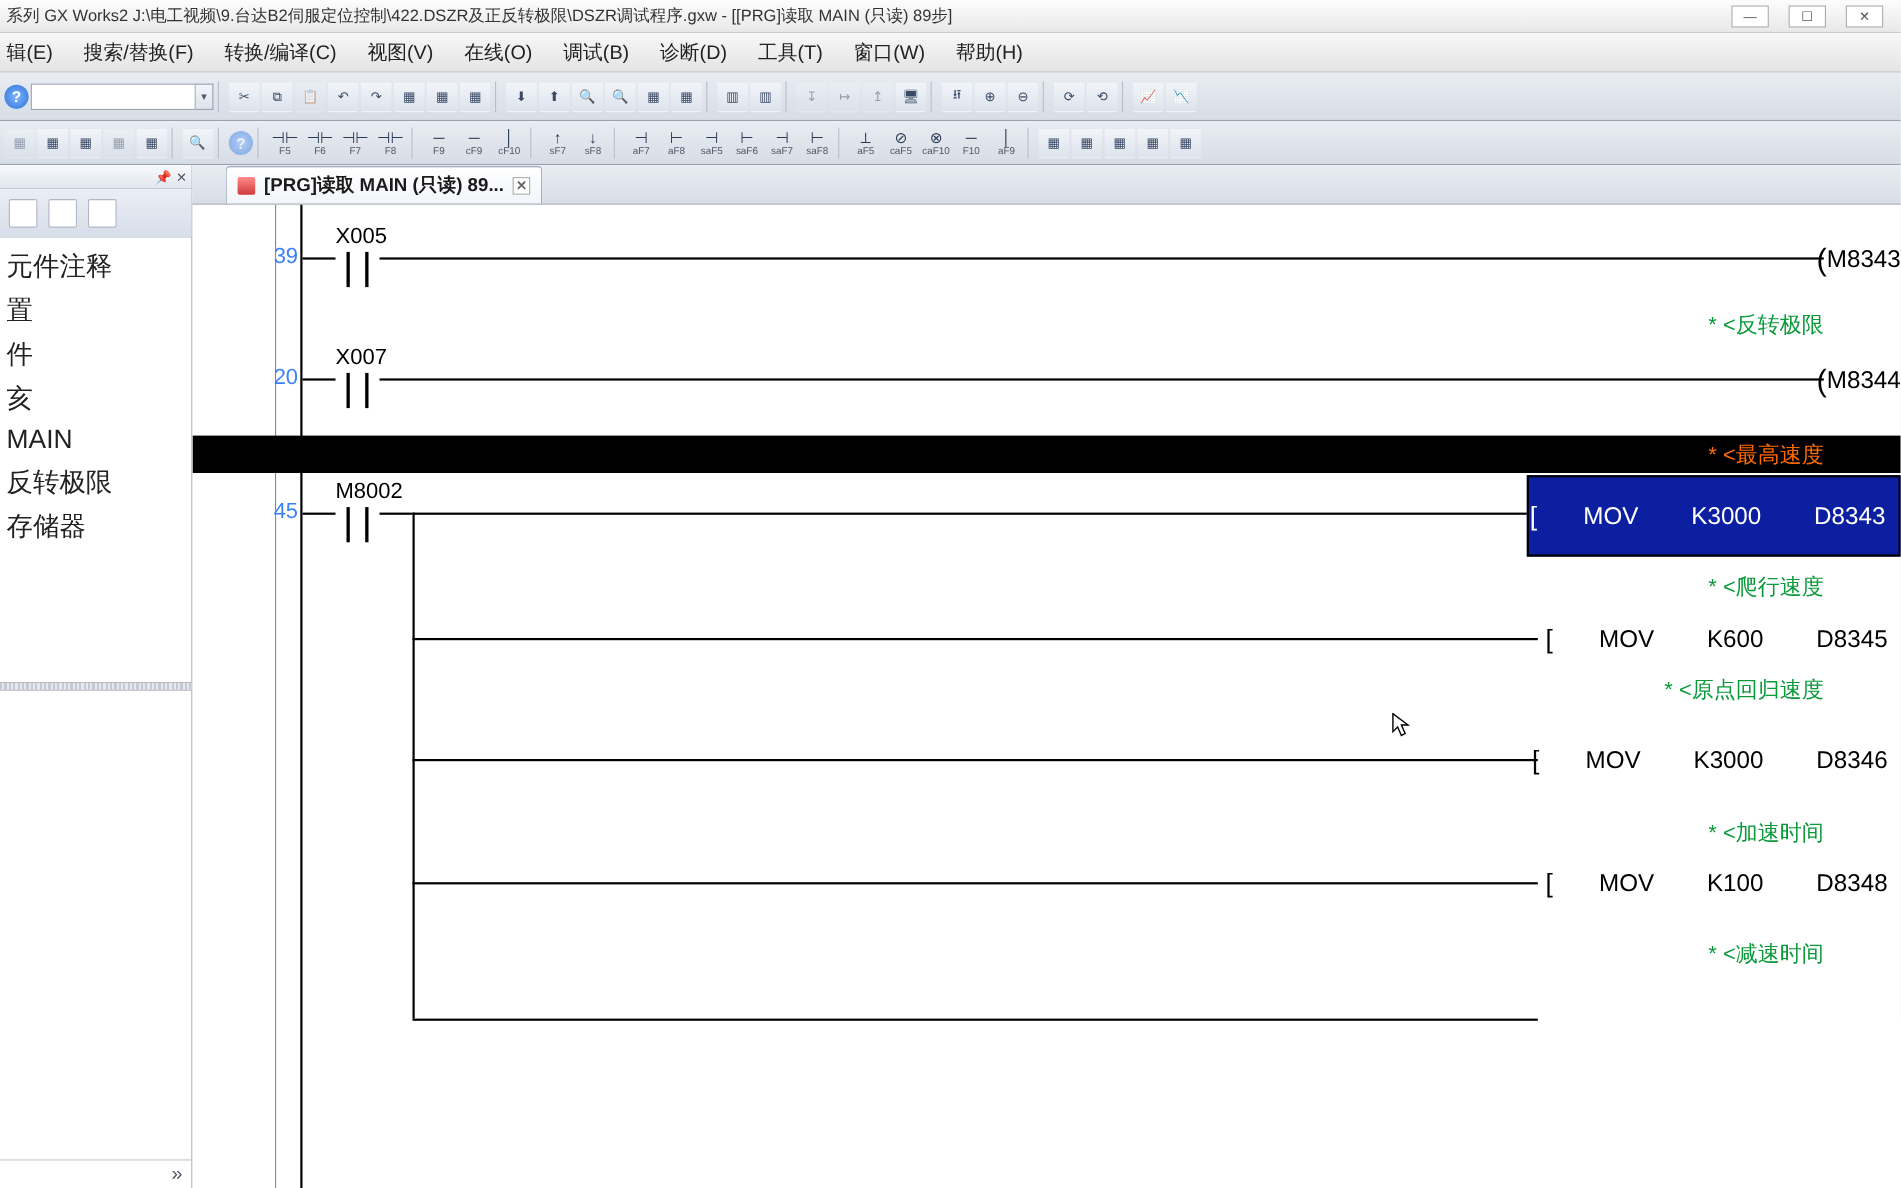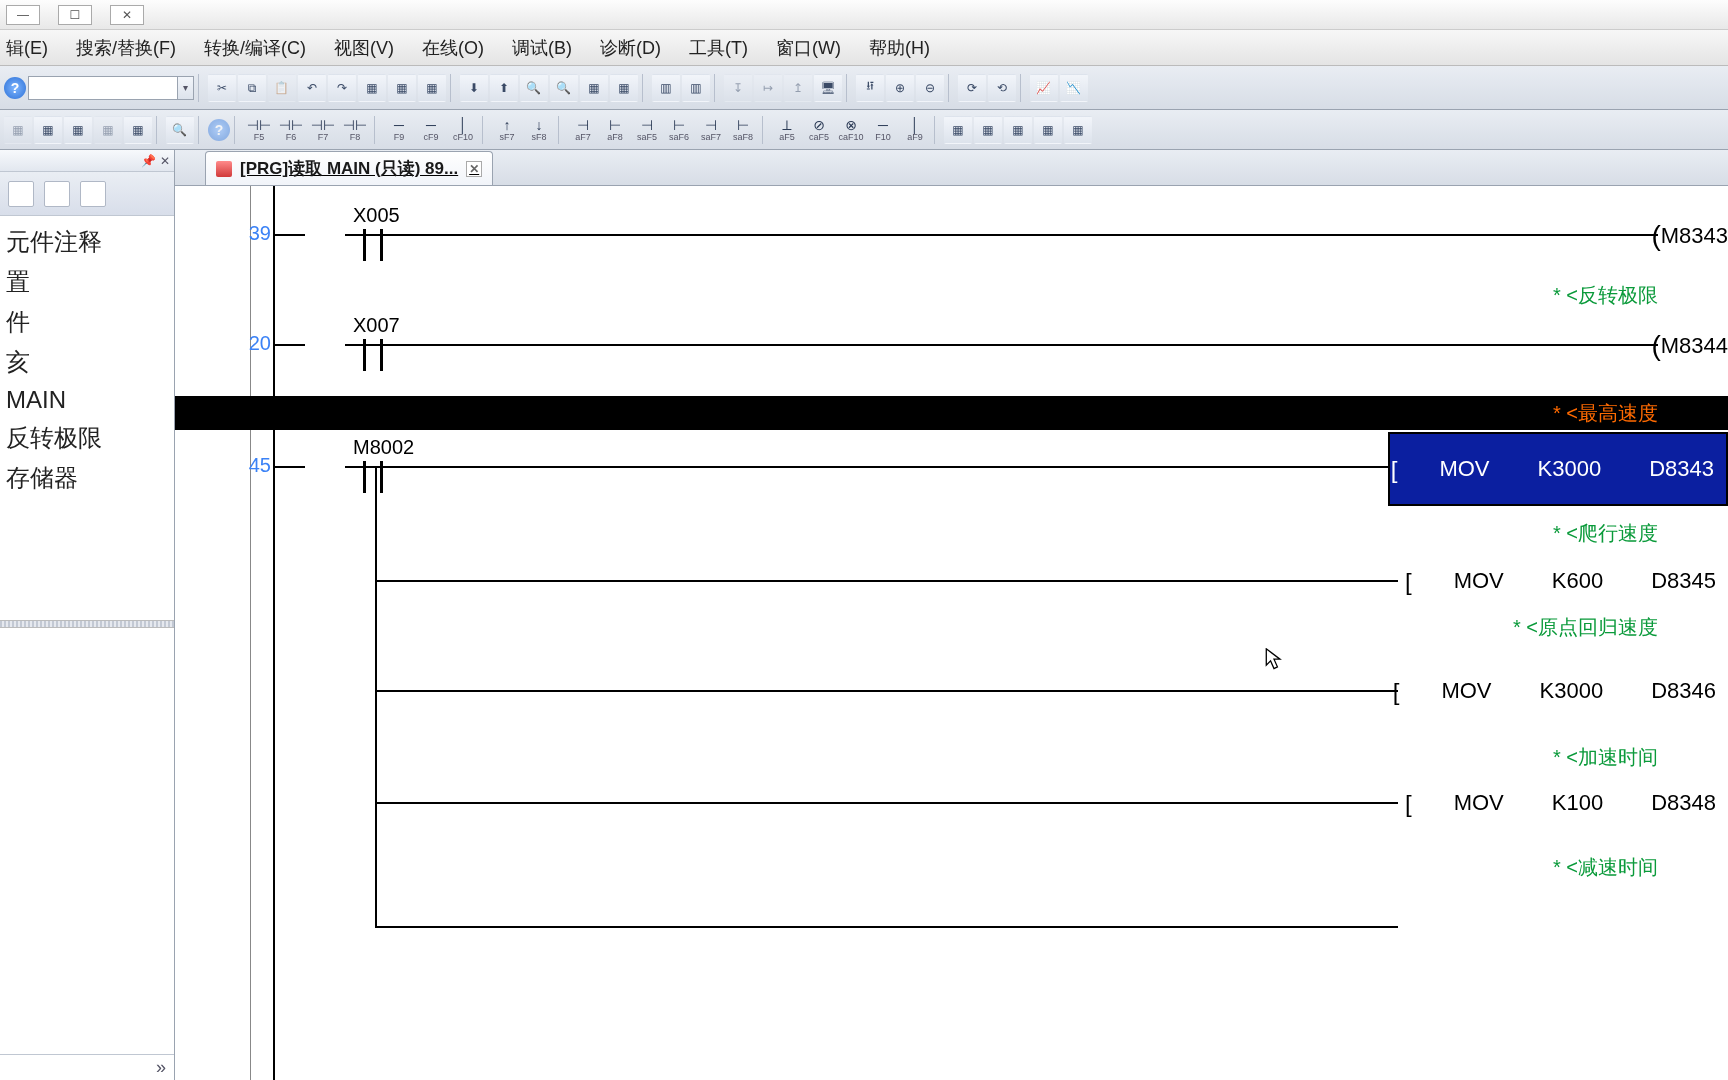--- a/index.html
+++ b/index.html
@@ -31,32 +31,32 @@
 .side { width: 175px; background:#fff; border-right:1px solid #9aa3b0; display:flex; flex-direction:column; }
 .side-top { height:22px; background: linear-gradient(#f7f9fc,#e2e7ef); border-bottom:1px solid #c0c7d2; display:flex; justify-content:flex-end; align-items:center; padding:0 4px; gap:4px; font-size:12px; color:#556; }
 .side-tool { height:44px; background: linear-gradient(#eaeef4,#d8deea); border-bottom:1px solid #c0c7d2; display:flex; align-items:center; gap:10px; padding:0 8px; }
 .side-tool .sbtn { width:26px; height:26px; background:#fff; border:1px solid #b0b8c6; border-radius:2px; }
 .tree { flex:1; padding:6px 4px; font-size:24px; color:#222; }
 .tree .node { padding:4px 2px; white-space:nowrap; overflow:hidden; }
 .side-bottom { height:26px; border-top:1px solid #c0c7d2; display:flex; justify-content:flex-end; align-items:center; padding-right:8px; color:#556; font-size:18px; }
 .side-splitbar { height:8px; background: repeating-linear-gradient(90deg,#c3c9d4,#c3c9d4 2px,#e6e9ef 2px,#e6e9ef 4px); border-top:1px solid #bbb; border-bottom:1px solid #bbb; }
 
 .editor { flex:1; background:#fff; display:flex; flex-direction:column; }
-.tabbar { height:36px; background: linear-gradient(#e9edf3,#d7dde6); display:flex; align-items:flex-end; padding-left:30px; border-bottom:1px solid #9aa3b0;text-decoration:underline; }
+.tabbar { height:36px; background: linear-gradient(#e9edf3,#d7dde6); display:flex; align-items:flex-end; padding-left:30px; border-bottom:1px solid #9aa3b0; }
 .tab { background: linear-gradient(#fff,#f1f4f9); border:1px solid #9aa3b0; border-bottom:none; border-radius:4px 4px 0 0; padding:5px 10px; display:flex; align-items:center; gap:8px; font-size:17px; font-weight:bold; color:#1a1a1a; }
 .tab .ico { width:16px; height:16px; background: linear-gradient(#ff8a8a,#d13a3a); border-radius:2px; }
 .tab .close { width:16px; height:16px; border:1px solid #aaa; display:flex; align-items:center; justify-content:center; font-size:12px; color:#666; background:#fff; }
 
 .ladder { flex:1; position:relative; overflow:hidden; }
 .busL { position:absolute; left:98px; top:0; bottom:0; width:2px; background:#000; }
 .busLthin { position:absolute; left:75px; top:0; bottom:0; width:1px; background:#888; }
 
 .rung { position:relative; height:100px; }
 .stepno { position:absolute; right: calc(100% - 96px); top:36px; font-size:20px; color:#3b82f6; }
-.contact { position:absolute; top:18px;margin-left:48px; }
+.contact { position:absolute; top:18px; }
 .contact .lbl { font-size:20px; color:#000; text-align:center; margin-bottom:2px; }
 .contact .sym { width:40px; height:32px; position:relative; }
 .contact .sym::before, .contact .sym::after { content:""; position:absolute; top:0; bottom:0; width:3px; background:#000; }
 .contact .sym::before { left:10px; }
 .contact .sym::after { right:10px; }
 .hline { position:absolute; height:2px; background:#000; }
 .coil { position:absolute; right:0; top:34px; font-size:22px; color:#000; display:flex; align-items:center; }
 .coil .paren { font-size:28px; }
 .comment { position:absolute; right:70px; font-size:20px; color:#0a9a3a; }
 
@@ -65,20 +65,21 @@
 .instr .brk { font-size:24px; margin-right:-6px; }
 
 .cursor-arrow { position:absolute; width:18px; height:24px; pointer-events:none; }
 .cursor-arrow svg { width:100%; height:100%; }
 
 </style>
 </head>
 <body>
 
 <div class="titlebar">
+  <span class="title">系列 GX Works2 J:\电工视频\9.台达B2伺服定位控制\422.DSZR及正反转极限\DSZR调试程序.gxw - [[PRG]读取 MAIN (只读) 89步]</span>
   <div class="winbtns">
     <div class="winbtn">—</div>
     <div class="winbtn">☐</div>
     <div class="winbtn">✕</div>
   </div>
 </div>
 
 <div class="menubar">
   <span class="menu-item"><span>辑(E)</span></span>
   <span class="menu-item"><span>搜索/替换(F)</span></span>

